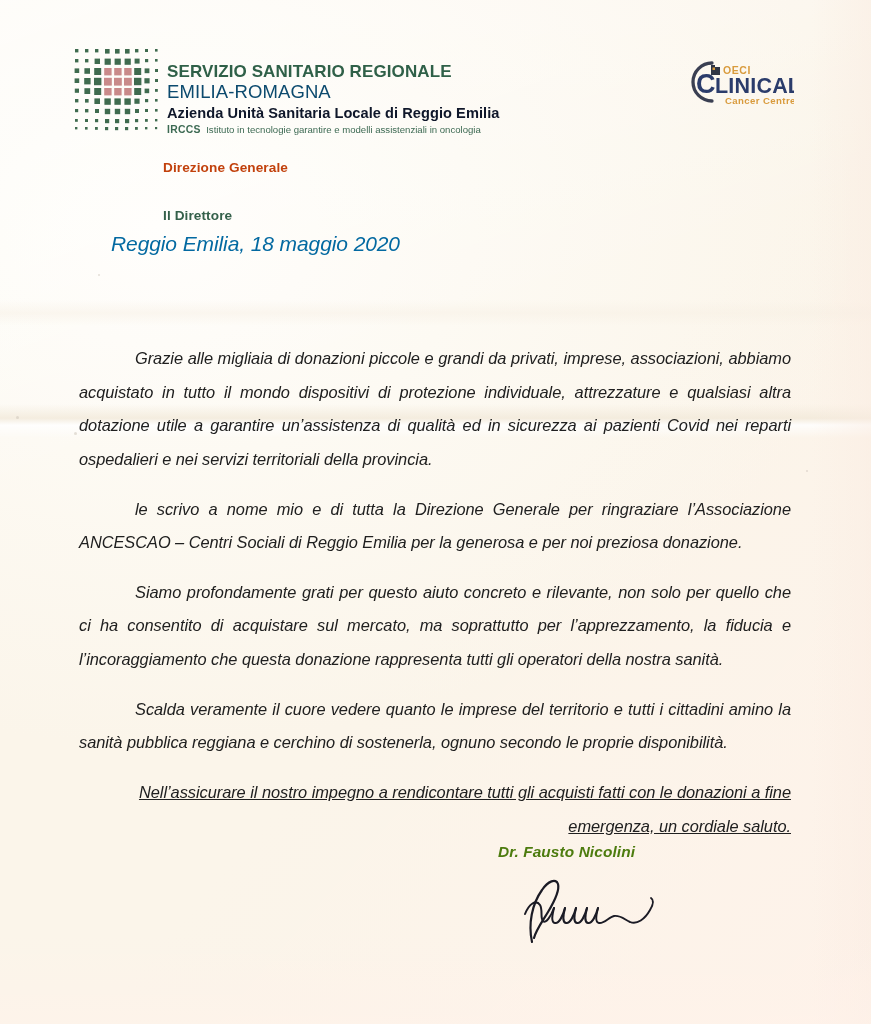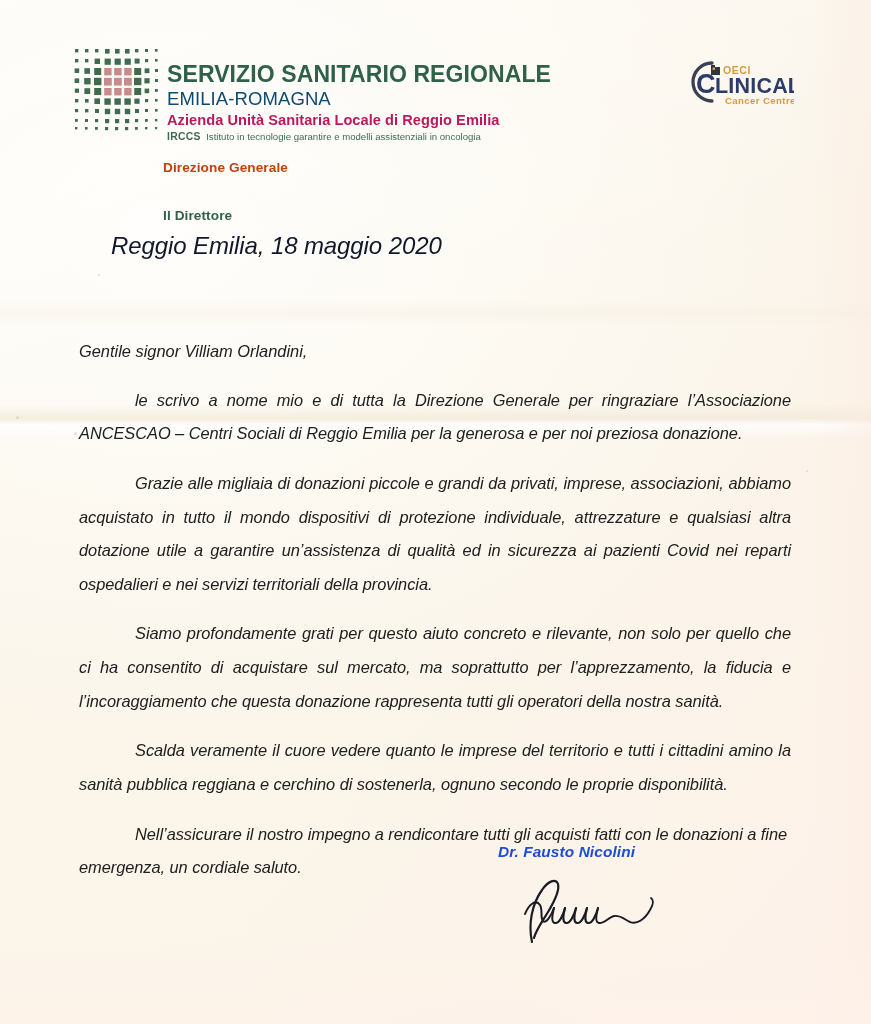--- a/index.html
+++ b/index.html
@@ -95,39 +95,39 @@
   }
   .logo-dots svg { display: block; }
 
   .org-block {
     position: absolute;
     left: 95px;
     top: 18px;
     width: 480px;
   }
   .org-line1 {
-    font-size: 23px;
+    font-size: 17px;
     font-weight: bold;
     letter-spacing: 0.1px;
     color: #2f6048;
     line-height: 1.12;
     white-space: nowrap;
   }
   .org-line2 {
     font-size: 18.5px;
     font-weight: normal;
     color: #0c4a6e;
     line-height: 1.14;
     letter-spacing: 0.1px;
     white-space: nowrap;
   }
   .org-line3 {
     font-size: 14.6px;
     font-weight: bold;
-    color: #be185d;
+    color: #0f172a;
     margin-top: 3px;
     letter-spacing: 0.05px;
     white-space: nowrap;
   }
   .org-line4 {
     font-size: 9.6px;
     color: #3d6a53;
     margin-top: 3px;
     white-space: nowrap;
   }
@@ -162,23 +162,23 @@
     top: 208px;
     font-size: 13.6px;
     font-weight: bold;
     color: #34604a;
     letter-spacing: 0.1px;
   }
   .datiline {
     position: absolute;
     left: 111px;
     top: 232px;
-    font-size: 24px;
+    font-size: 21px;
     font-style: italic;
-    color: #0f172a;
+    color: #0369a1;
     letter-spacing: -0.1px;
   }
 
   
   .letter-body {
     position: absolute;
     left: 79px;
     top: 342px;
     width: 712px;
     color: #202020;
@@ -190,31 +190,31 @@
     margin: 0 0 22px 0;
   }
   .para {
     margin: 0 0 16px 0;
     text-align: justify;
     text-indent: 56px;
     line-height: 2.05;
     letter-spacing: -0.05px;
   }
   .para:last-child { margin-bottom: 0; }
-  .para.p-last-nojust { text-align: left; }
+  .para.p-last-nojust { text-align: right; text-decoration: underline; }
 
   
   .sign-name {
     position: absolute;
     left: 498px;
     top: 843px;
     font-size: 15.4px;
     font-weight: bold;
     font-style: italic;
-    color: #1d4ed8;
+    color: #4d7c0f;
     letter-spacing: 0.1px;
   }
   .signature {
     position: absolute;
     left: 498px;
     top: 868px;
     width: 200px;
     height: 80px;
   }
   .signature svg { display: block; }
@@ -369,23 +369,22 @@
           <text x="43" y="50" font-family="'Liberation Sans', sans-serif" font-size="9.6" font-weight="bold" fill="#d99b3d" letter-spacing="0.4">Cancer Centre</text>
         </svg>
       </div>
     </div>
 
     <div class="direzione">Direzione Generale</div>
     <div class="direttore">Il Direttore</div>
     <div class="datiline">Reggio Emilia, 18 maggio 2020</div>
 
     <div class="letter-body">
-      <p class="salutation">Gentile signor Villiam Orlandini,</p>
+      <p class="para">Grazie alle migliaia di donazioni piccole e grandi da privati, imprese, associazioni, abbiamo acquistato in tutto il mondo dispositivi di protezione individuale, attrezzature e qualsiasi altra dotazione utile a garantire un’assistenza di qualità ed in sicurezza ai pazienti Covid  nei reparti ospedalieri e nei servizi territoriali della provincia.</p>
       <p class="para">le scrivo a nome mio e di tutta la Direzione Generale per ringraziare l’Associazione ANCESCAO – Centri Sociali di Reggio Emilia per la generosa e per noi preziosa donazione.</p>
-      <p class="para">Grazie alle migliaia di donazioni piccole e grandi da privati, imprese, associazioni, abbiamo acquistato in tutto il mondo dispositivi di protezione individuale, attrezzature e qualsiasi altra dotazione utile a garantire un’assistenza di qualità ed in sicurezza ai pazienti Covid  nei reparti ospedalieri e nei servizi territoriali della provincia.</p>
       <p class="para">Siamo profondamente grati per questo aiuto concreto e rilevante, non solo per quello che ci ha consentito di acquistare sul mercato, ma soprattutto per l’apprezzamento, la fiducia e l’incoraggiamento che questa donazione rappresenta tutti gli operatori della nostra sanità.</p>
       <p class="para">Scalda veramente il cuore vedere quanto le imprese del territorio e tutti  i cittadini amino la sanità pubblica reggiana e cerchino di sostenerla, ognuno secondo le proprie disponibilità.</p>
       <p class="para p-last-nojust">Nell’assicurare il nostro impegno a rendicontare tutti gli acquisti fatti con le donazioni a fine emergenza, un cordiale saluto.</p>
     </div>
 
     <div class="sign-name">Dr. Fausto Nicolini</div>
     <div class="signature">
       <svg width="200" height="80" viewBox="0 0 200 80" xmlns="http://www.w3.org/2000/svg">
         <g fill="none" stroke="#1b1b25" stroke-linecap="round" stroke-linejoin="round">
           <path d="M 34 74 C 30 56, 34 36, 44 22 C 50 13, 58 10, 60 16 C 62 23, 56 34, 50 44 C 44 54, 38 62, 36 70" stroke-width="2.2"></path>

